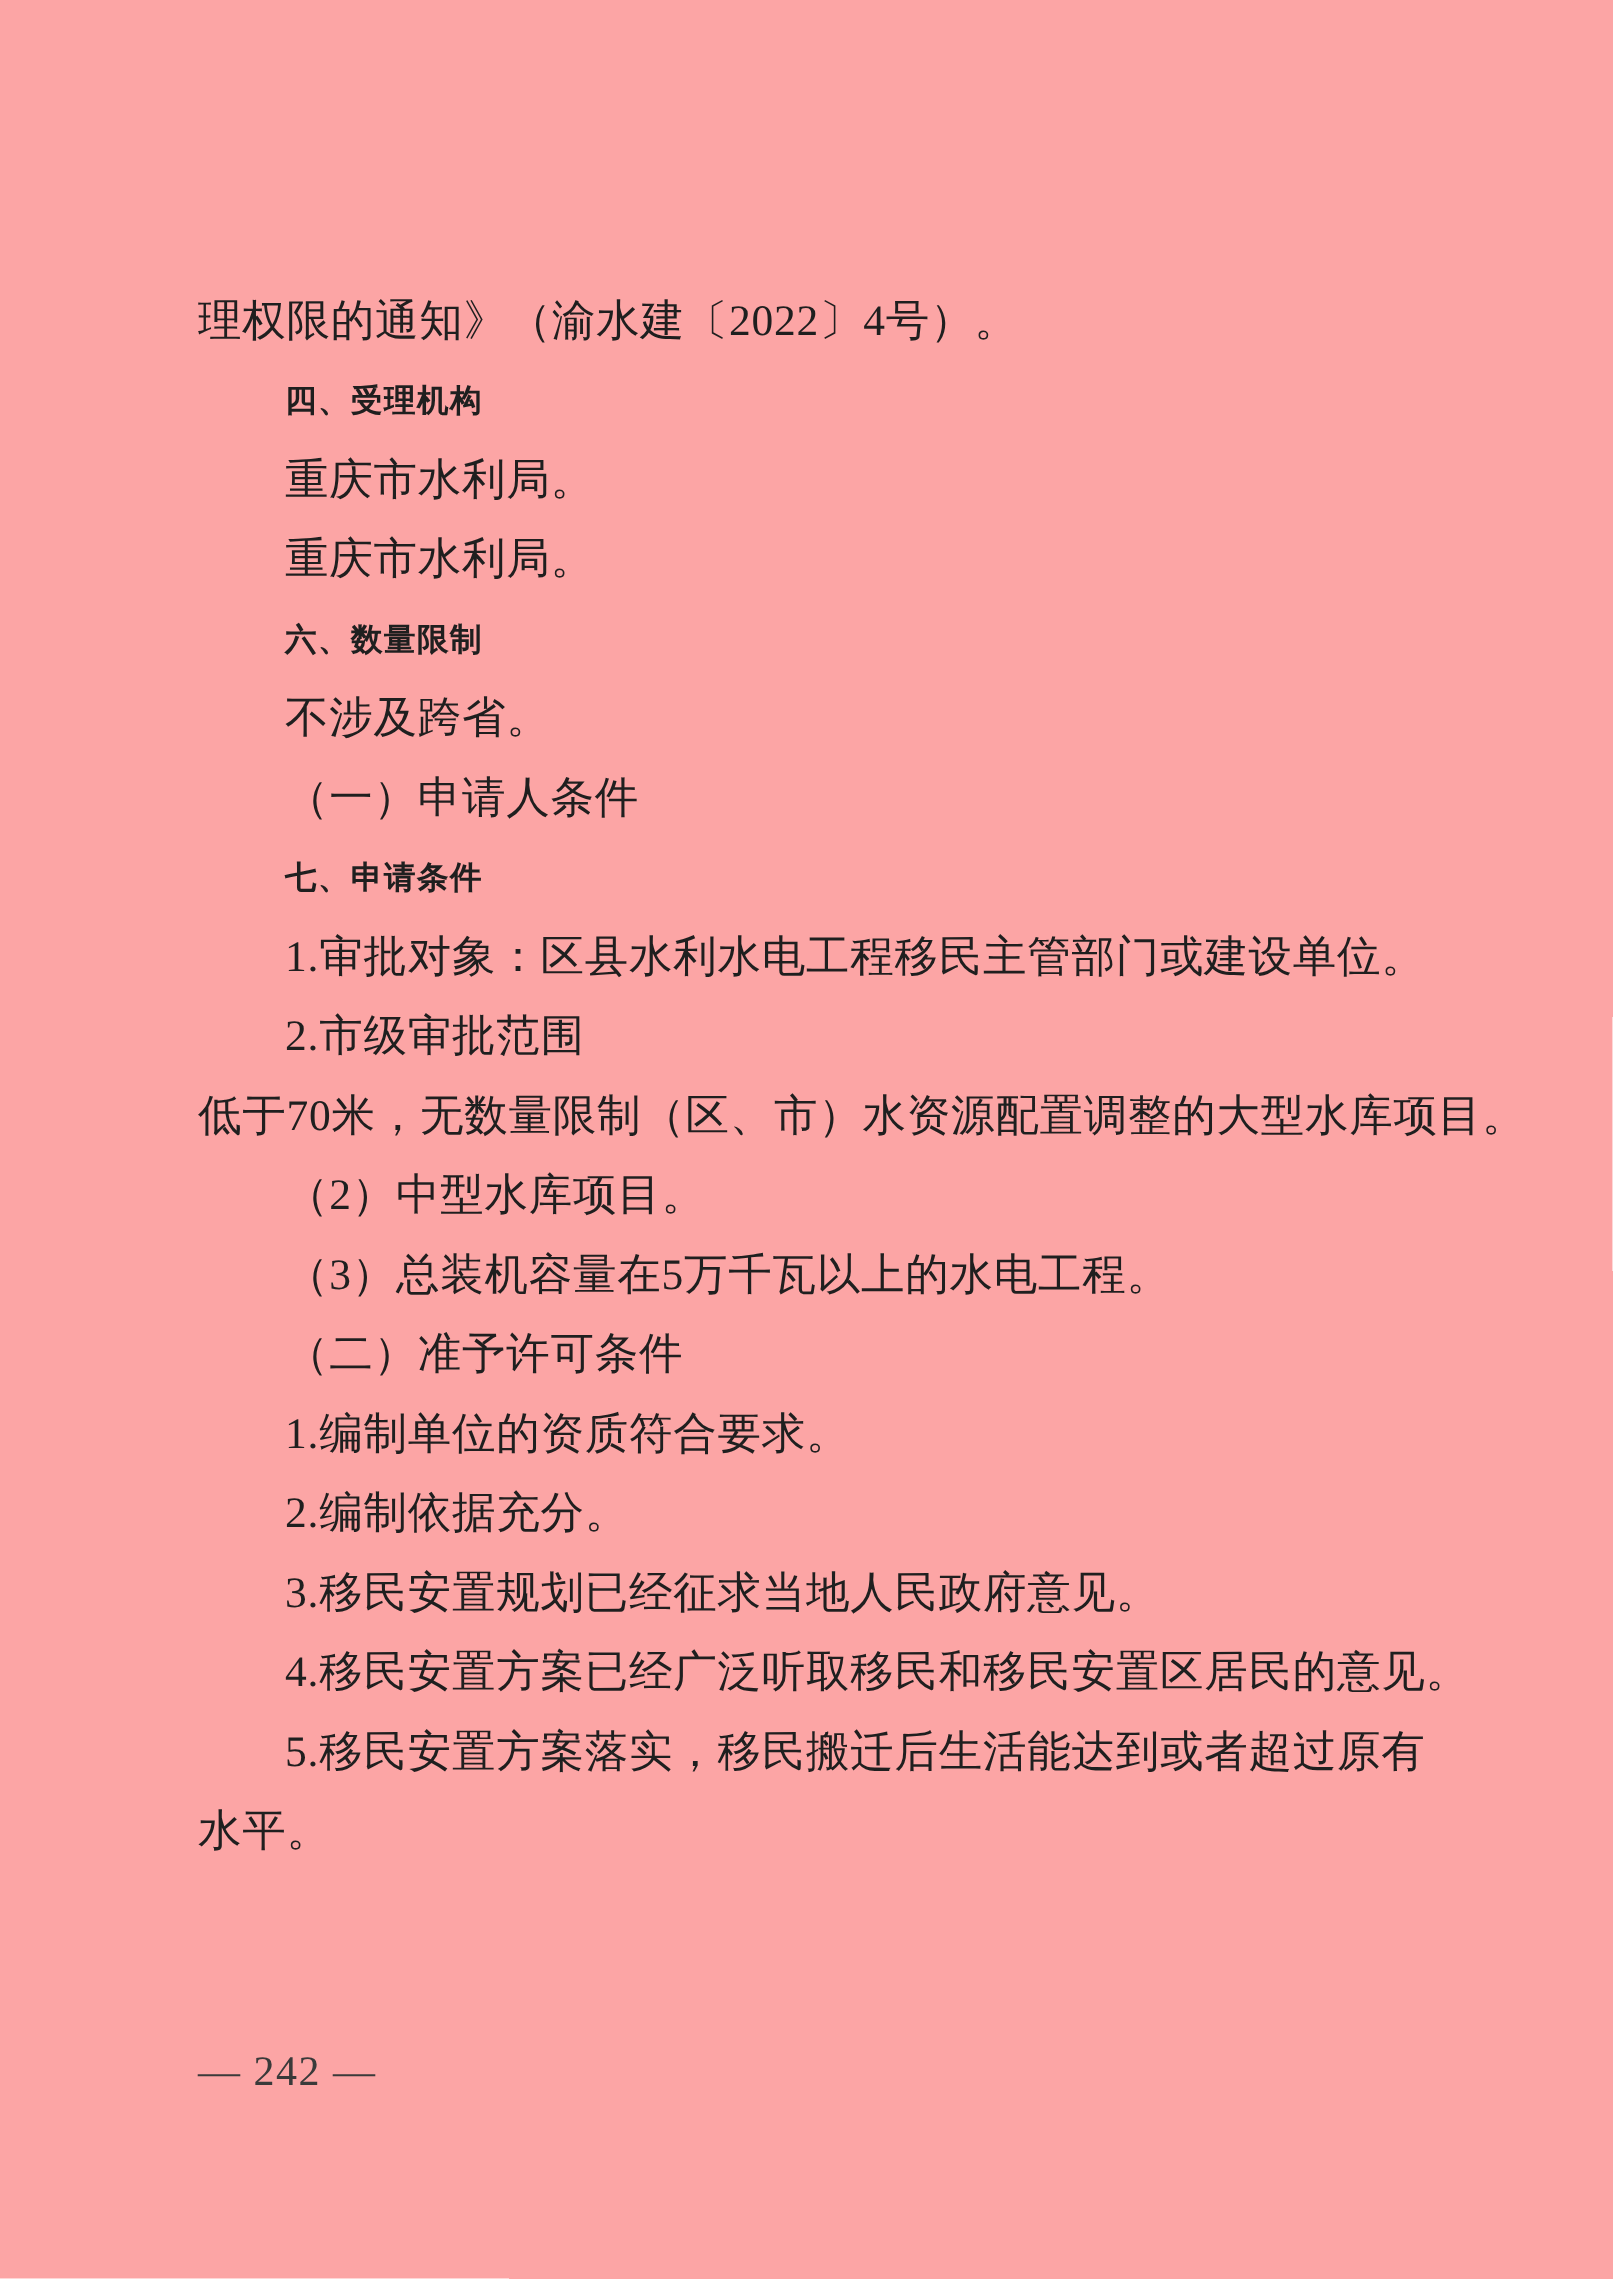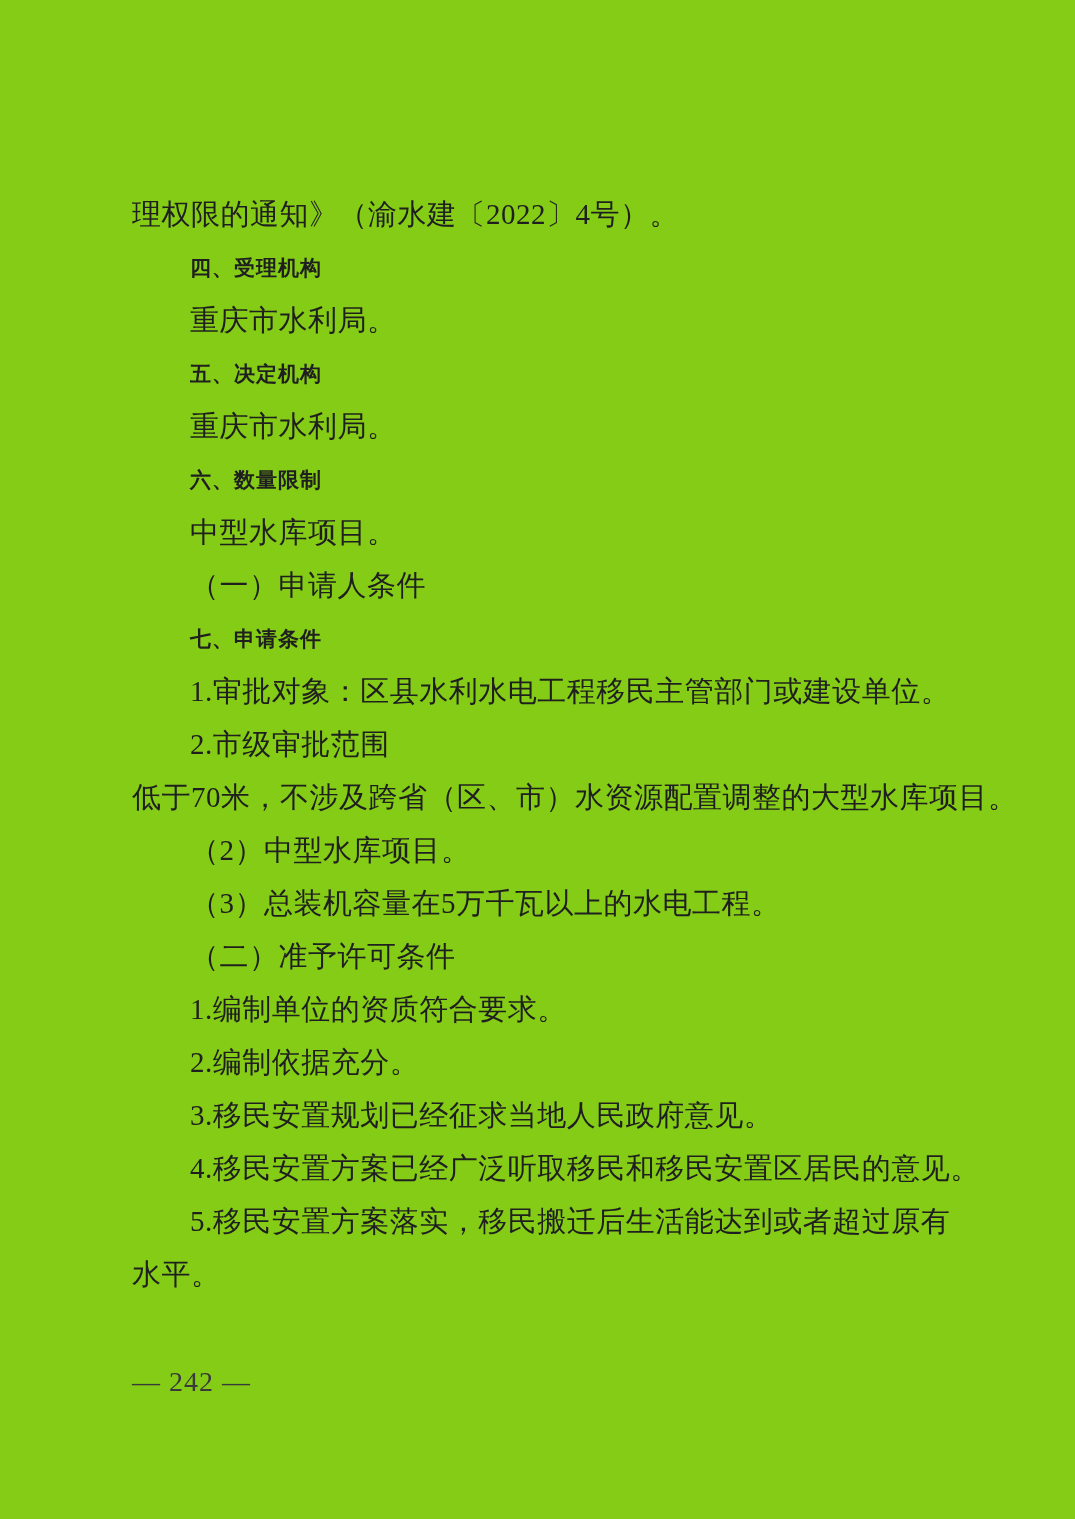--- a/index.html
+++ b/index.html
@@ -1,21 +1,21 @@
 <!DOCTYPE html>
 <html><head>
 <meta charset="utf-8">
 <style>
   * { margin: 0; padding: 0; box-sizing: border-box; }
   html, body { background: #ffffff; }
   .page {
     position: relative;
     width: 1075px;
     height: 1519px;
-    background: #84cc16;
+    background: #fca5a5;
     overflow: hidden;
     font-family: "Liberation Serif", "DejaVu Serif", serif;
     color: #1f1f1f;
   }
   .content {
     position: absolute;
     left: 132px;
     top: 188px;
     width: 815px;
   }
@@ -49,29 +49,28 @@
   }
 </style>
 </head>
 <body>
 
 <div class="page">
   <div class="content">
     <div class="line">理权限的通知》（渝水建〔2022〕4号）。</div>
     <div class="line heading indent">四、受理机构</div>
     <div class="line indent">重庆市水利局。</div>
-    <div class="line heading indent">五、决定机构</div>
     <div class="line indent">重庆市水利局。</div>
     <div class="line heading indent">六、数量限制</div>
-    <div class="line indent">中型水库项目。</div>
+    <div class="line indent">不涉及跨省。</div>
     <div class="line indent">（一）申请人条件</div>
     <div class="line heading indent">七、申请条件</div>
     <div class="line indent">1.审批对象：区县水利水电工程移民主管部门或建设单位。</div>
     <div class="line indent">2.市级审批范围</div>
-    <div class="line">低于70米，不涉及跨省（区、市）水资源配置调整的大型水库项目。</div>
+    <div class="line">低于70米，无数量限制（区、市）水资源配置调整的大型水库项目。</div>
     <div class="line indent">（2）中型水库项目。</div>
     <div class="line indent">（3）总装机容量在5万千瓦以上的水电工程。</div>
     <div class="line indent">（二）准予许可条件</div>
     <div class="line indent">1.编制单位的资质符合要求。</div>
     <div class="line indent">2.编制依据充分。</div>
     <div class="line indent">3.移民安置规划已经征求当地人民政府意见。</div>
     <div class="line indent">4.移民安置方案已经广泛听取移民和移民安置区居民的意见。</div>
     <div class="line indent">5.移民安置方案落实，移民搬迁后生活能达到或者超过原有</div>
     <div class="line">水平。</div>
   </div>

